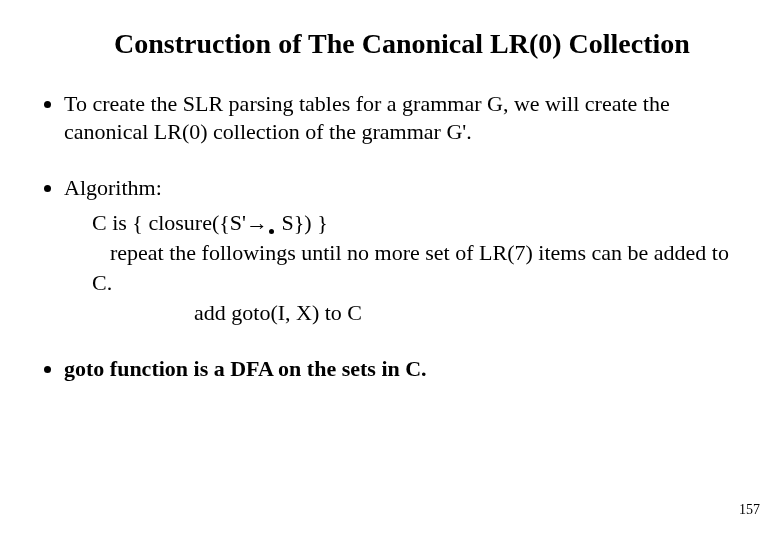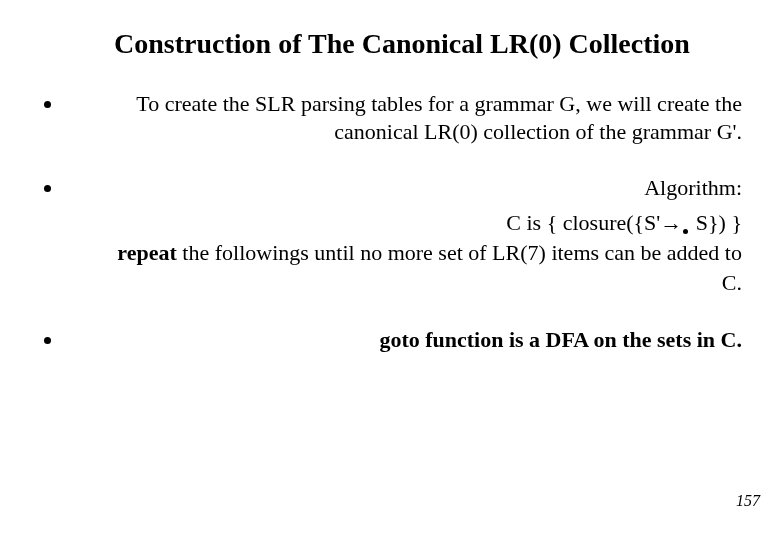--- a/index.html
+++ b/index.html
@@ -27,39 +27,37 @@
   }
   ul.top {
     list-style: disc;
     padding-left: 26px;
     margin: 0;
   }
   ul.top > li {
     font-size: 22px;
     line-height: 1.28;
     margin-bottom: 28px;
-    text-align: right;
   }
-  .bold { font-weight: bold; }
+  .bold { font-weight: normal; margin-left: 18px; }
   .italic { }
   .algo-block {
     font-size: 22px;
     line-height: 1.35;
     margin-top: 6px;
   }
   .ind1 { padding-left: 28px; }
   .ind2 { padding-left: 60px; }
   .ind3 { padding-left: 96px; }
   .ind4 { padding-left: 130px; }
   .page-num {
     position: absolute;
     right: 20px;
-    bottom: 14px;
-    font-size: 16px;
-    font-style: italic;
+    bottom: 6px;
+    font-size: 14px;
   }
   .dot {
     display: inline-block;
     width: 5px;
     height: 5px;
     background: #000;
     border-radius: 50%;
     vertical-align: -4px;
     margin: 0 2px 0 1px;
   }
@@ -79,20 +77,23 @@
 
     <li>
       <span class="italic">Algorithm</span><span>:</span>
       <div class="algo-block">
         <div class="ind1">
           <span class="italic">C</span><span> is { closure({S'</span><span>→</span><span class="dot"></span><span> S}) }</span>
         </div>
         <div class="ind1">
           <span class="bold">repeat</span><span> the followings until no more set of LR(7) items can be added to </span><span class="italic">C</span><span>.</span>
         </div>
+        <div class="ind4">
+          <span>add goto(I, X) to </span><span class="italic">C</span>
+        </div>
       </div>
     </li>
 
     <li style="font-weight:bold;">
       <span>goto function is a DFA on the sets in C.</span>
     </li>
 
   </ul>
 
   <div class="page-num">157</div>

